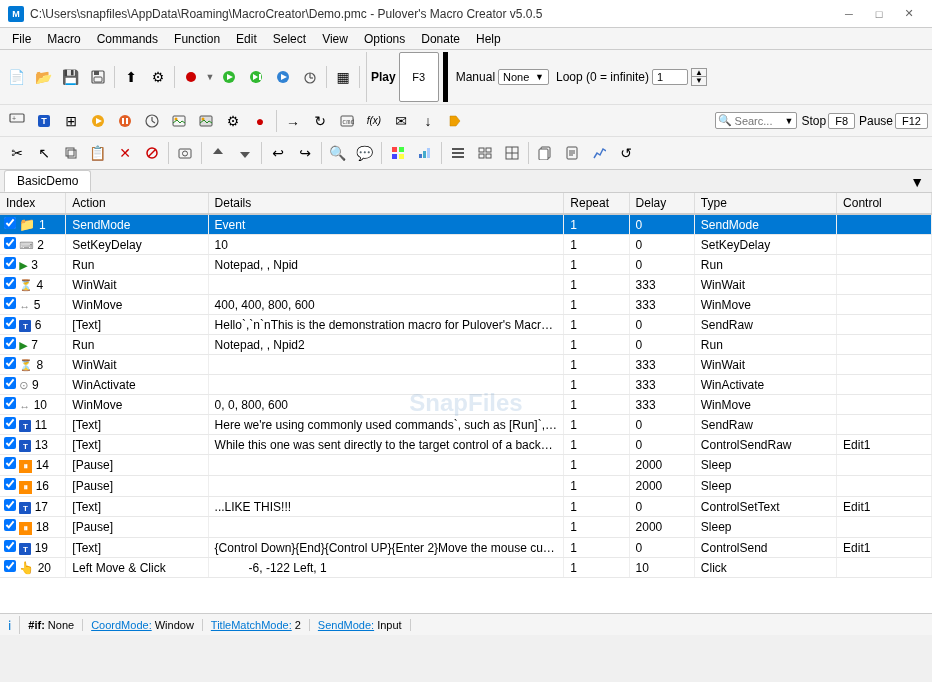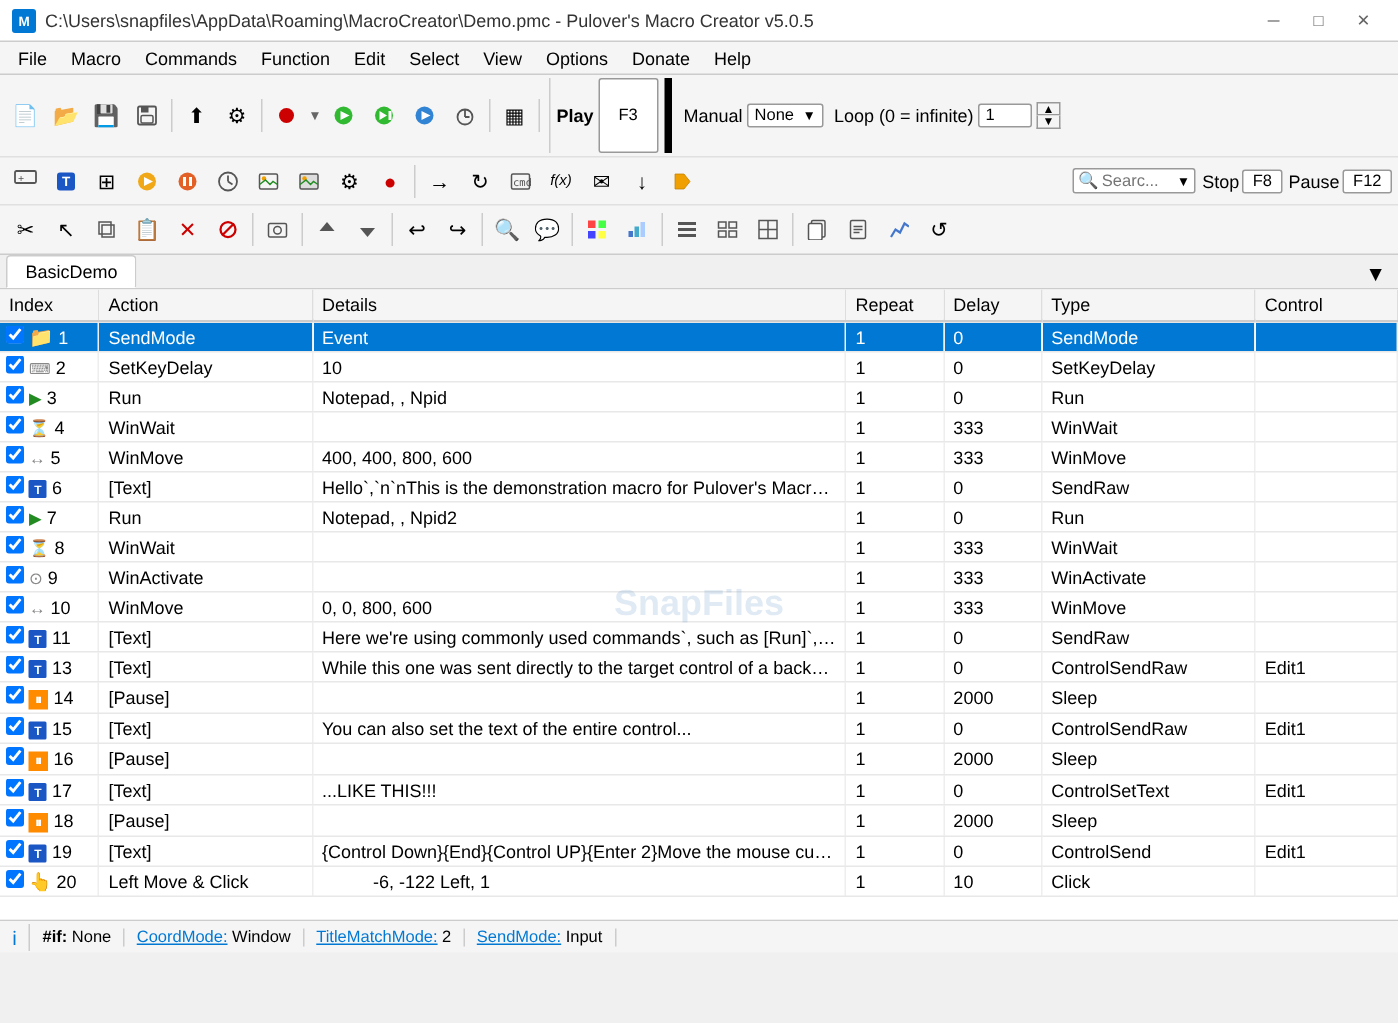--- a/index.html
+++ b/index.html
@@ -540,33 +540,20 @@
       <td>[Pause]</td>
       <td style="max-width:300px; overflow:hidden; text-overflow:ellipsis;"></td>
       <td>1</td>
       <td>2000</td>
       <td>Sleep</td>
       <td></td>
     </tr>
         <tr>
       <td style="padding: 2px 4px; white-space: nowrap; overflow: hidden; border-bottom: 1px solid rgb(232, 232, 232); border-right: 1px solid rgb(238, 238, 238); height: 19px; display: table-cell;">
         <input type="checkbox" checked="" style="width: 12px; height: 12px; margin: 0px;">
-        <span style="background:#1a56c4; color:white; font-size:8px; font-weight:bold; padding:1px 2px; border-radius:1px; display:inline-block; width:12px; height:12px; line-height:12px; text-align:center;">T</span>
-        <span>15</span>
-      </td>
-      <td>[Text]</td>
-      <td style="max-width:300px; overflow:hidden; text-overflow:ellipsis;">You can also set the text of the entire control...</td>
-      <td>1</td>
-      <td>0</td>
-      <td>ControlSendRaw</td>
-      <td>Edit1</td>
-    </tr>
-        <tr>
-      <td style="padding: 2px 4px; white-space: nowrap; overflow: hidden; border-bottom: 1px solid rgb(232, 232, 232); border-right: 1px solid rgb(238, 238, 238); height: 19px; display: table-cell;">
-        <input type="checkbox" checked="" style="width: 12px; height: 12px; margin: 0px;">
         <span style="background:#ff8c00; color:white; font-size:9px; display:inline-flex; align-items:center; justify-content:center; width:13px; height:13px; border-radius:50; font-weight:bold;">⏸</span>
         <span>16</span>
       </td>
       <td>[Pause]</td>
       <td style="max-width:300px; overflow:hidden; text-overflow:ellipsis;"></td>
       <td>1</td>
       <td>2000</td>
       <td>Sleep</td>
       <td></td>
     </tr>

